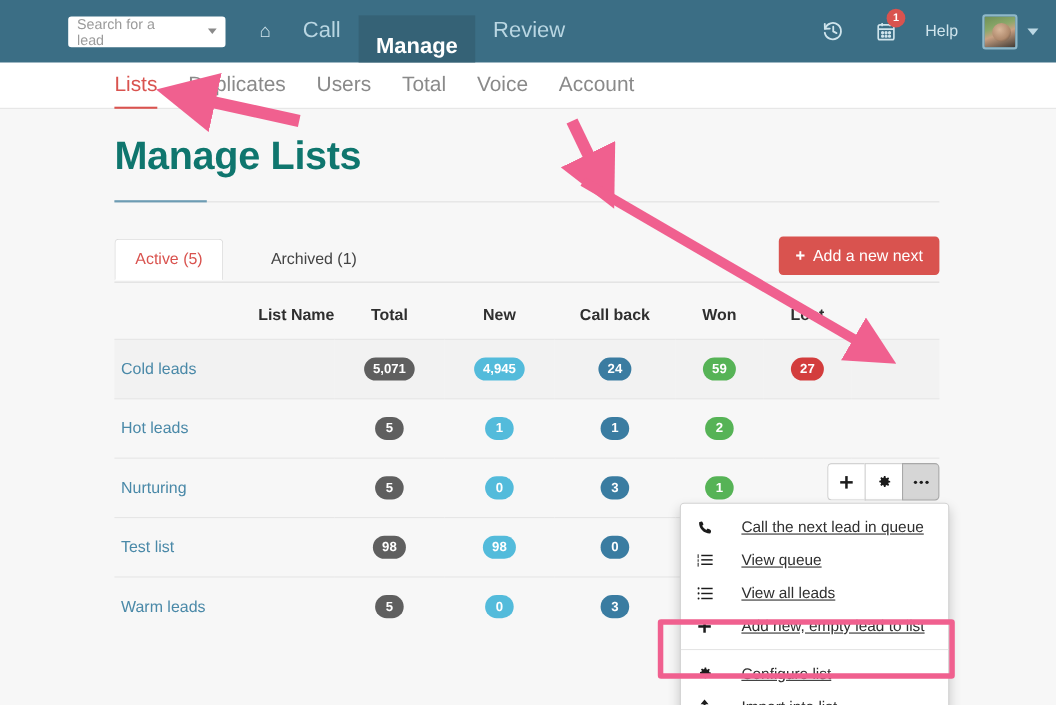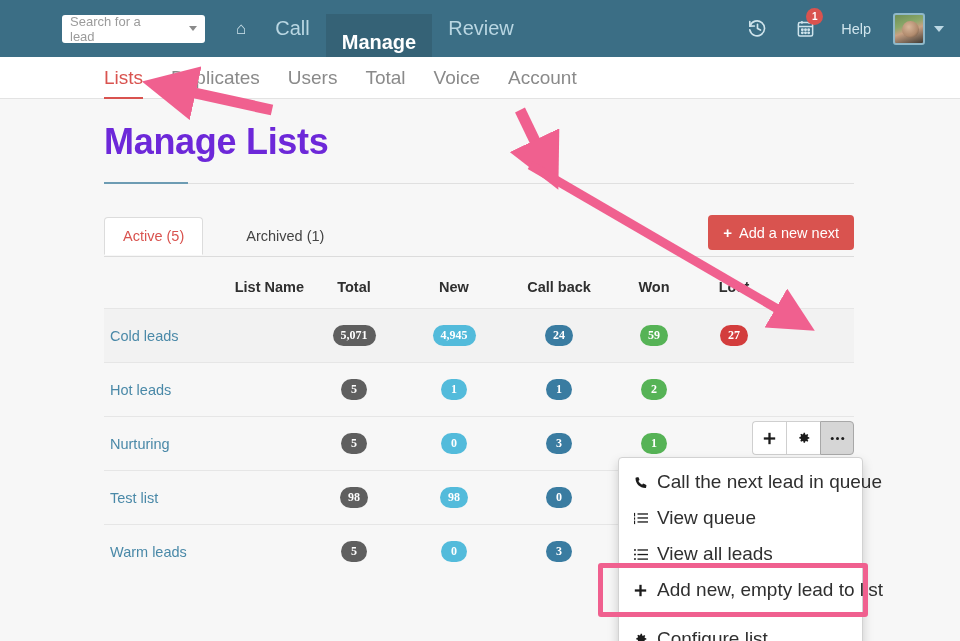--- a/index.html
+++ b/index.html
@@ -130,21 +130,21 @@
 
   
   .content {
     position: absolute; top: 99px; left: 0;
     width: 960px; height: 542px;
     background: #f7f7f7;
   }
   .page-title {
     position: absolute; left: 104px; top: 22px;
     font-size: 36px; font-weight: bold;
-    color: #6d28d9;
+    color: #0f766e;
     letter-spacing: -0.3px;
   }
   .title-rule {
     position: absolute; left: 104px; top: 84px;
     width: 750px; height: 1px; background: #e0e0e0;
   }
   .title-rule::before {
     content: ""; position: absolute; left: 0; top: -1px;
     width: 84px; height: 2px; background: #6d9cb3;
   }
@@ -201,21 +201,21 @@
   }
   thead th.num { text-align: center; }
   tbody tr { border-top: 1px solid #e6e6e6; }
   tbody tr.highlight { background: #f2f2f2; }
   tbody td {
     padding: 16px 0;
     font-size: 14.5px;
     vertical-align: middle;
   }
   td.name { color: #4a89a8; cursor: pointer; padding-left: 6px; }
-  td.num { text-align: center; font-family: Liberation Serif, serif; }
+  td.num { text-align: center; }
   .pill {
     display: inline-block;
     min-width: 26px;
     padding: 3px 8px;
     border-radius: 11px;
     color: #ffffff;
     font-size: 12px;
     font-weight: bold;
     line-height: 15px;
     text-align: center;
@@ -256,26 +256,27 @@
     width: 245px;
     background: #ffffff;
     border: 1px solid #d2d2d2;
     border-radius: 4px;
     box-shadow: 0 5px 11px rgba(0,0,0,0.18);
     padding: 6px 0;
     z-index: 40;
   }
   .dd-item {
     display: flex; align-items: center;
-    gap: 9px;
+    gap: 26px;
     padding: 7px 14px;
-    font-size: 19px;
+    font-size: 14px;
     color: #2f2f2f;
     cursor: pointer;
     white-space: nowrap;
+    text-decoration: underline;
   }
   .dd-item .dd-ic {
     width: 15px; text-align: center;
     font-size: 14px; flex: none;
     display: inline-flex; align-items: center; justify-content: center;
   }
   .dd-sep { height: 1px; background: #e5e5e5; margin: 6px 0; }
 
   
   .hl-box {

